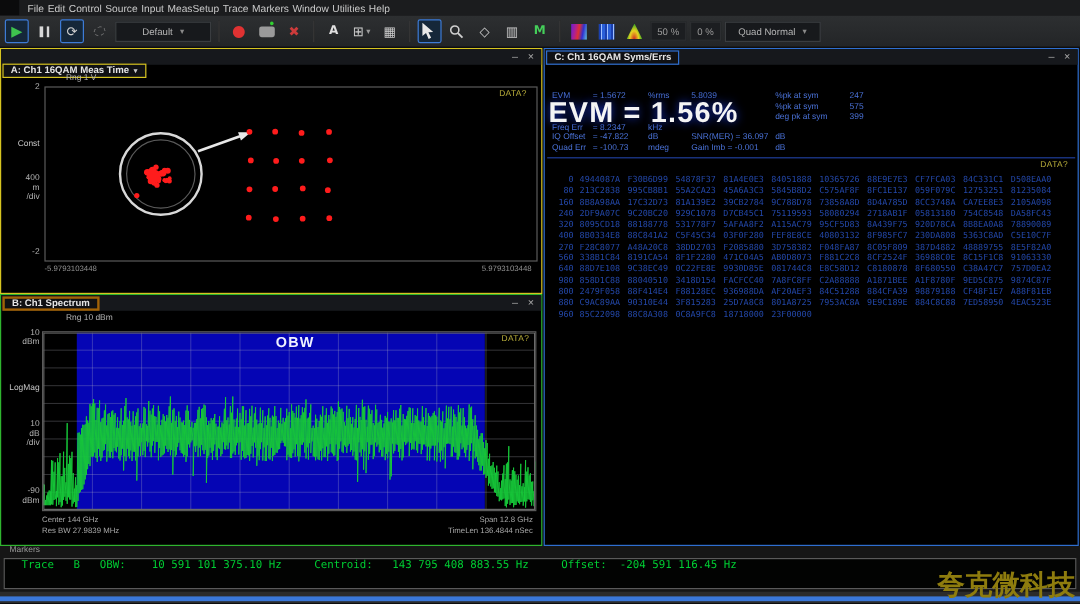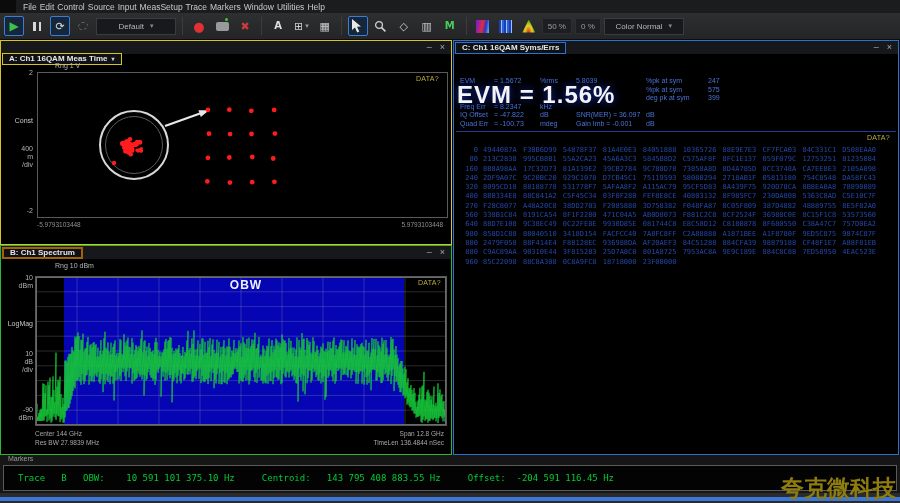--- a/index.html
+++ b/index.html
@@ -88,21 +88,21 @@
   .hexwrap{position:absolute;left:6px;top:105px;right:2px;}
   .hexrow{display:flex;height:9.3px;line-height:9.3px;
           font-family:"DejaVu Sans Mono",monospace;font-size:7px;color:#2347a8;white-space:pre;}
   .hexrow .off{width:18px;text-align:right;margin-right:5px;}
   .hexrow .hx{word-spacing:2px;}
 
   
   #markersbar{position:absolute;left:0;top:455px;width:900px;height:38px;background:#161616;}
   #markers-title{position:absolute;left:8px;top:0;font-size:7px;color:#9a9a9a;}
   #markers-box{position:absolute;left:3px;top:10px;right:3px;height:26px;background:#020302;
-               border:1px solid #5a5a5a;display:flex;align-items:center;}
+               border:1px solid #5a5a5a;display:flex;}
   #markers-readout{padding-left:14px;font-family:"DejaVu Sans Mono",monospace;font-size:9px;
                    color:#00cc33;white-space:pre;}
 
   
   #chromestrip{position:absolute;left:0;top:493px;width:900px;height:10px;background:#2b2b2b;}
   #bluebar{position:absolute;left:0;top:497px;width:900px;height:4px;background:#3a77d8;}
   #watermark{position:absolute;right:4px;bottom:0;font-size:23px;font-weight:bold;line-height:30px;
              color:#8e7c0e;z-index:50;font-family:"DejaVu Sans",sans-serif;}
 </style>
 </head>
@@ -192,21 +192,21 @@
       </button>
       <button class="tbtn">
         <span class="swatch sw-waterfall"></span>
       </button>
       <button class="tbtn">
         <span class="swatch sw-tri"></span>
       </button>
       <div class="tb-field">50 %</div>
       <div class="tb-field">0 %</div>
       <div class="tb-dd">
-        <span>Color Normal</span>
+        <span>Quad Normal</span>
         <span class="dd-caret">▾</span>
       </div>
     </div>
 
   <div class="win win-a">
     <div class="titlebar">
       <div class="tab">
         <span>A: Ch1 16QAM Meas Time</span>
         <span class="tab-caret">▾</span>
       </div>
@@ -413,21 +413,21 @@
     <div class="c-divider"></div>
     <div class="data-flag c-flag">DATA?</div>
     <div class="hexwrap" id="hex-rows">
         <div class="hexrow"><span class="off">0</span><span class="hx">4944087A F30B6D99 54878F37 81A4E0E3 84051888 10365726 88E9E7E3 CF7FCA03 84C331C1 D508EAA0</span></div>
         <div class="hexrow"><span class="off">80</span><span class="hx">213C2838 995CB8B1 55A2CA23 45A6A3C3 5845B8D2 C575AF8F 8FC1E137 059F079C 12753251 81235084</span></div>
         <div class="hexrow"><span class="off">160</span><span class="hx">8B8A98AA 17C32D73 81A139E2 39CB2784 9C788D78 73858A8D 8D4A785D 8CC3748A CA7EE8E3 2105A098</span></div>
         <div class="hexrow"><span class="off">240</span><span class="hx">2DF9A07C 9C20BC20 929C1078 D7CB45C1 75119593 58080294 2718AB1F 05813180 754C8548 DA58FC43</span></div>
         <div class="hexrow"><span class="off">320</span><span class="hx">8095CD18 88188778 531778F7 5AFAA8F2 A115AC79 95CF5D83 8A439F75 920D78CA 8B8EA0A8 78890089</span></div>
         <div class="hexrow"><span class="off">400</span><span class="hx">8B0334E8 88C841A2 C5F45C34 03F0F280 FEF8E8CE 40803132 8F985FC7 230DA808 5363C8AD C5E10C7F</span></div>
         <div class="hexrow"><span class="off">270</span><span class="hx">F28C8077 A48A20C8 38DD2703 F2085880 3D758382 F048FA87 8C05F809 387D4882 48889755 8E5F82A0</span></div>
-        <div class="hexrow"><span class="off">560</span><span class="hx">338B1C84 8191CA54 8F1F2280 471C04A5 AB0D8073 F881C2C8 8CF2524F 36988C0E 8C15F1C8 53573560</span></div>
+        <div class="hexrow"><span class="off">560</span><span class="hx">338B1C84 8191CA54 8F1F2280 471C04A5 AB0D8073 F881C2C8 8CF2524F 36988C0E 8C15F1C8 91063330</span></div>
         <div class="hexrow"><span class="off">640</span><span class="hx">88D7E108 9C38EC49 0C22FE8E 9930D85E 081744C8 E8C58D12 C8180878 8F680550 C38A47C7 757D0EA2</span></div>
         <div class="hexrow"><span class="off">980</span><span class="hx">858D1C88 88040510 3418D154 FACFCC40 7A8FC8FF C2A88888 A1871BEE A1F8780F 9ED5C875 9874C87F</span></div>
         <div class="hexrow"><span class="off">800</span><span class="hx">2479F058 88F414E4 F88128EC 936988DA AF20AEF3 84C51288 884CFA39 98879188 CF48F1E7 A88F81EB</span></div>
         <div class="hexrow"><span class="off">880</span><span class="hx">C9AC89AA 90310E44 3F815283 25D7A8C8 801A8725 7953AC8A 9E9C189E 884C8C88 7ED58950 4EAC523E</span></div>
         <div class="hexrow"><span class="off">960</span><span class="hx">85C22098 88C8A308 0C8A9FC8 18718000 23F00000</span></div>
       </div>
   </div>
 
   <div id="markersbar">
     <div id="markers-title">Markers</div>

